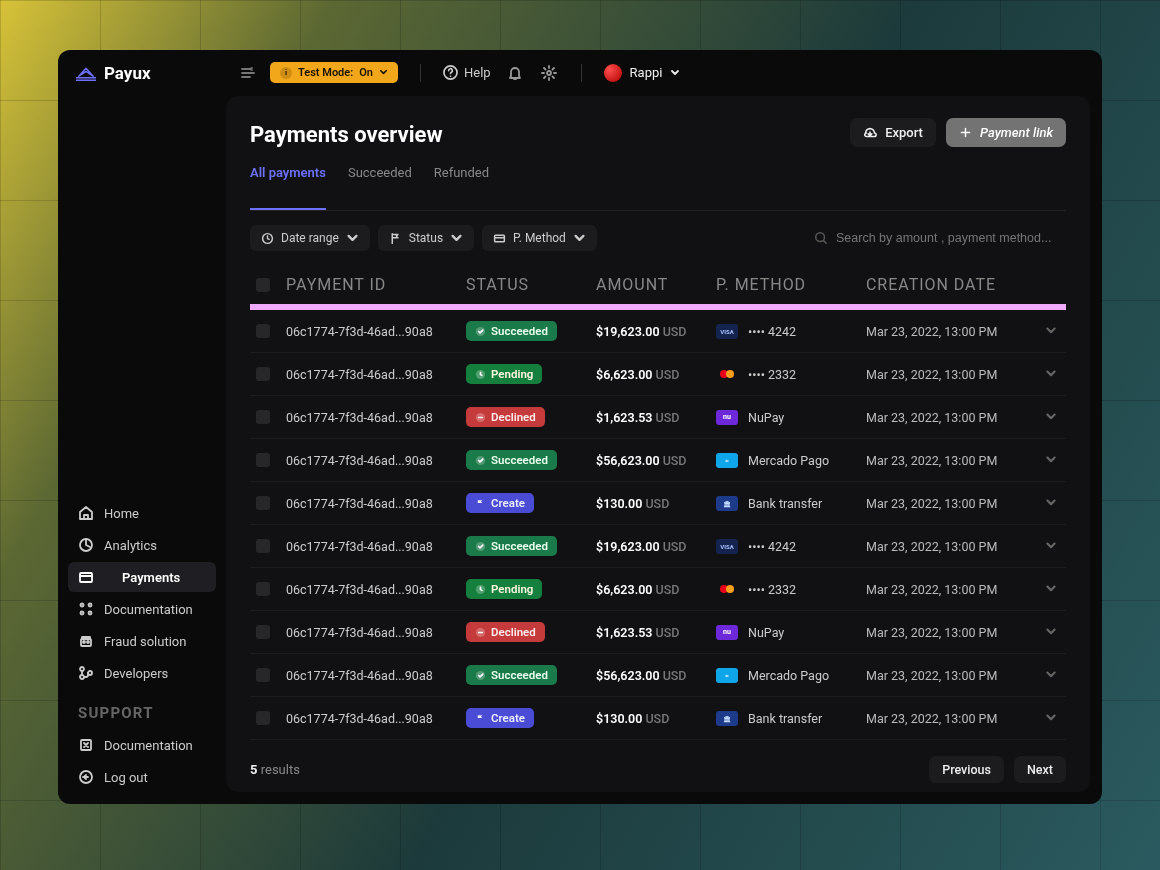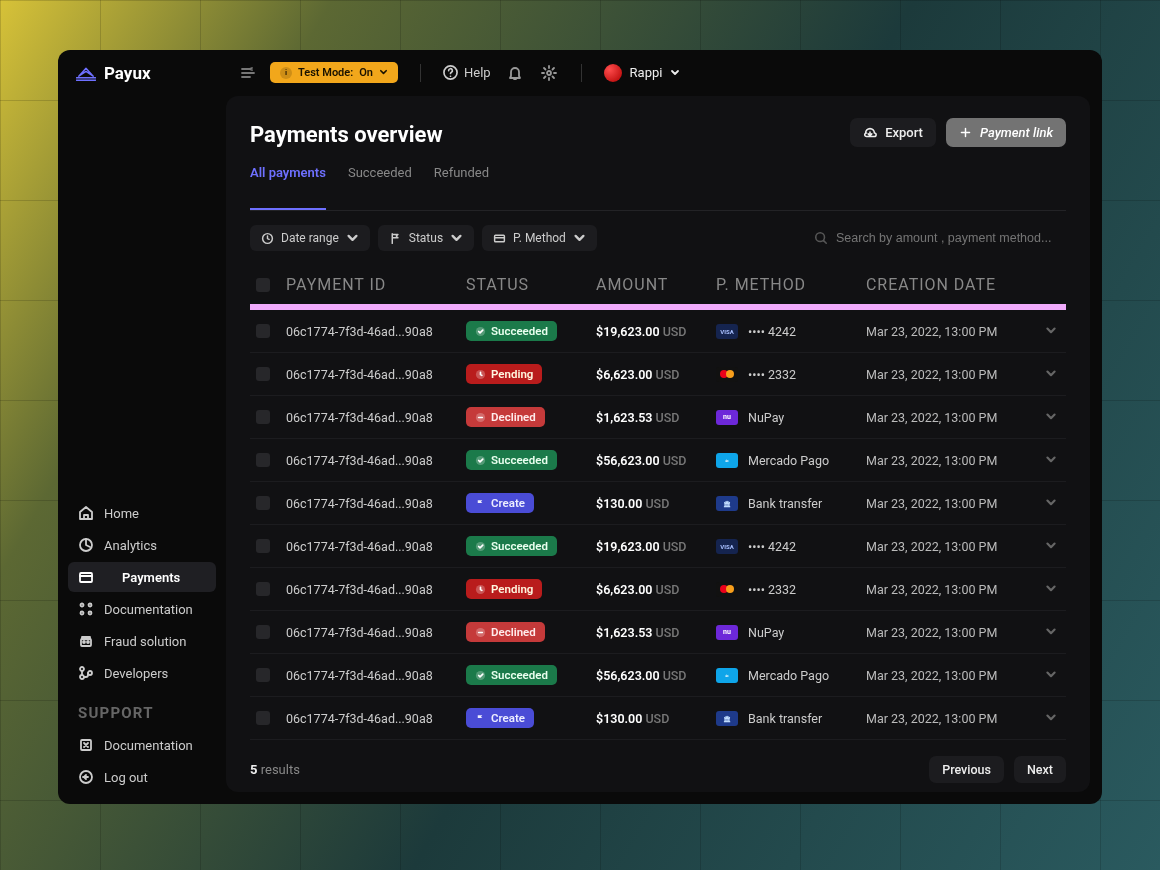--- a/index.html
+++ b/index.html
@@ -43,21 +43,21 @@
   .filters-spacer { flex: 1; }
   .table-search { display: flex; align-items: center; gap: 8px; color: #555; font-size: 12.5px; }
   .table-search input { background: transparent; border: none; outline: none; color: #ccc; font-size: 12.5px; width: 230px; }
   .table { margin-top: 14px; }
   .thead, .trow { display: grid; grid-template-columns: 36px 180px 130px 120px 150px 1fr 30px; align-items: center; }
   .thead { color: #888; font-size: 16px; font-weight: 400; letter-spacing: 0.06em; padding: 10px 0; border-bottom: 6px solid #f0abfc; }
   .trow { padding: 11px 0; border-bottom: 1px solid #1c1c1f; font-size: 12.5px; color: #ccc; }
   .checkbox { width: 14px; height: 14px; border-radius: 3px; background: #27272a; margin-left: 6px; }
   .badge { display: inline-flex; align-items: center; gap: 5px; padding: 3px 9px; border-radius: 5px; font-size: 11.5px; font-weight: 600; width: fit-content; }
   .b-succeeded { background: #1b7a4a; color: #e9ffef; }
-  .b-pending { background: #b91c1c; color: #fff7e0; }
+  .b-pending { background: #15803d; color: #fff7e0; }
   .b-declined { background: #c53a3a; color: #ffecec; }
   .b-create { background: #4a4cd6; color: #ecedff; }
   .amount { color: #fff; font-weight: 600; }
   .amount .curr { color: #777; font-weight: 500; margin-left: 3px; }
   .pm { display: flex; align-items: center; gap: 10px; }
   .pm-card { width: 22px; height: 15px; border-radius: 3px; display: flex; align-items: center; justify-content: center; font-size: 6px; font-weight: 700; position: relative; }
   .pm-visa { background: #15244f; color: #a9c0ff; }
   .pm-mc { background: #111; }
   .pm-mc::before, .pm-mc::after { content:""; position:absolute; width:8px; height:8px; border-radius:50%; top:3.5px; }
   .pm-mc::before { background:#eb001b; left:4px; }

